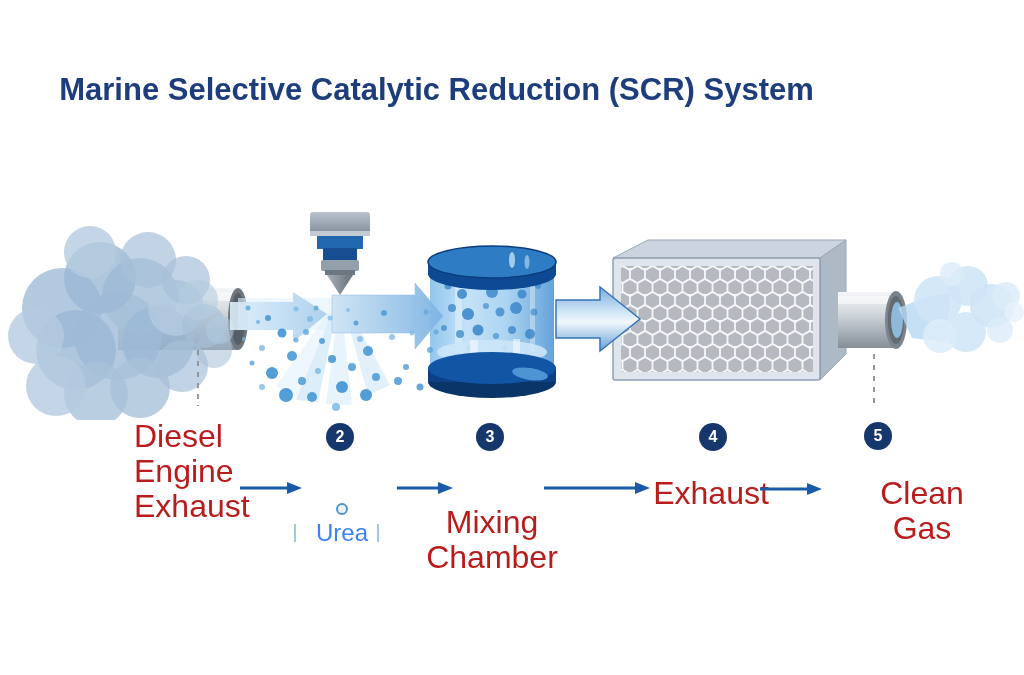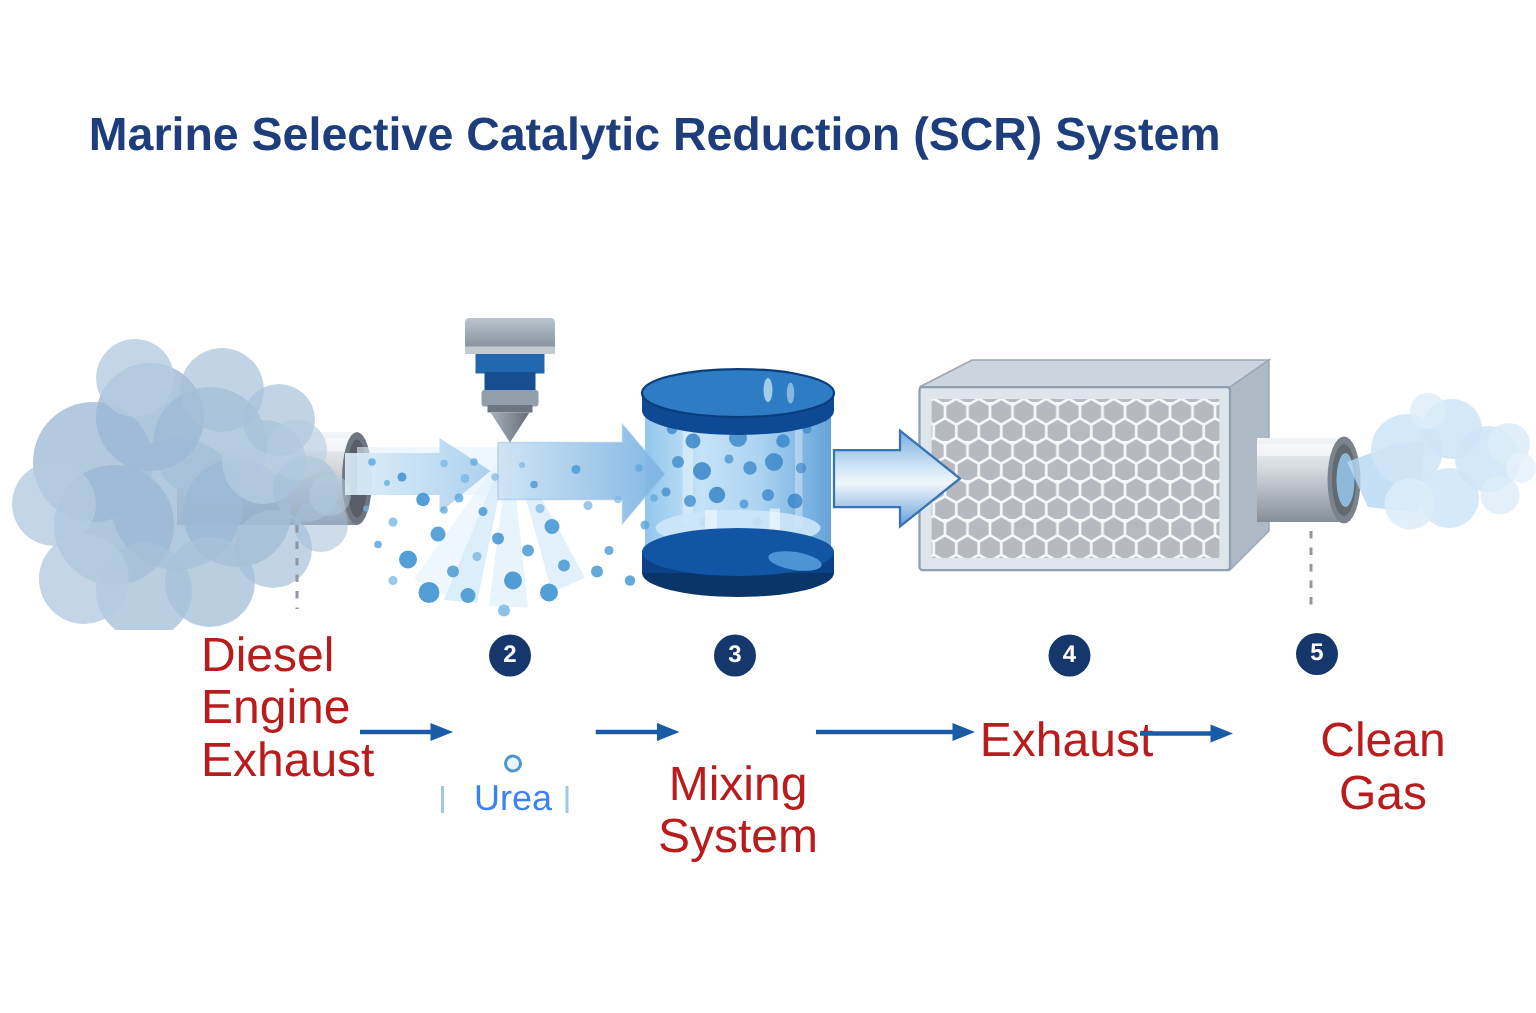--- a/index.html
+++ b/index.html
@@ -282,21 +282,21 @@
   <div class="urea-text" style="left:292px;top:519px;width:100px;">Urea</div>
 
   <svg class="flow-arrow" style="left:397px;top:481px;" width="56" height="14" viewBox="0 0 56 14">
     <line x1="0" y1="7" x2="43" y2="7" stroke="#1a5ba8" stroke-width="3"></line>
     <polygon points="41,1 56,7 41,13" fill="#1a5ba8"></polygon>
   </svg>
 
   <div class="badge" style="left:476px;top:423px;">3</div>
   <div class="lbl center" style="left:422px;top:475px;width:140px;margin-top:30px;">
     <div>Mixing</div>
-    <div>System</div>
+    <div>Chamber</div>
   </div>
 
   <svg class="flow-arrow" style="left:544px;top:481px;" width="106" height="14" viewBox="0 0 106 14">
     <line x1="0" y1="7" x2="93" y2="7" stroke="#1a5ba8" stroke-width="3"></line>
     <polygon points="91,1 106,7 91,13" fill="#1a5ba8"></polygon>
   </svg>
 
   <div class="badge" style="left:699px;top:423px;">4</div>
   <div class="lbl center" style="left:650px;top:476px;width:122px;">Exhaust</div>
 

